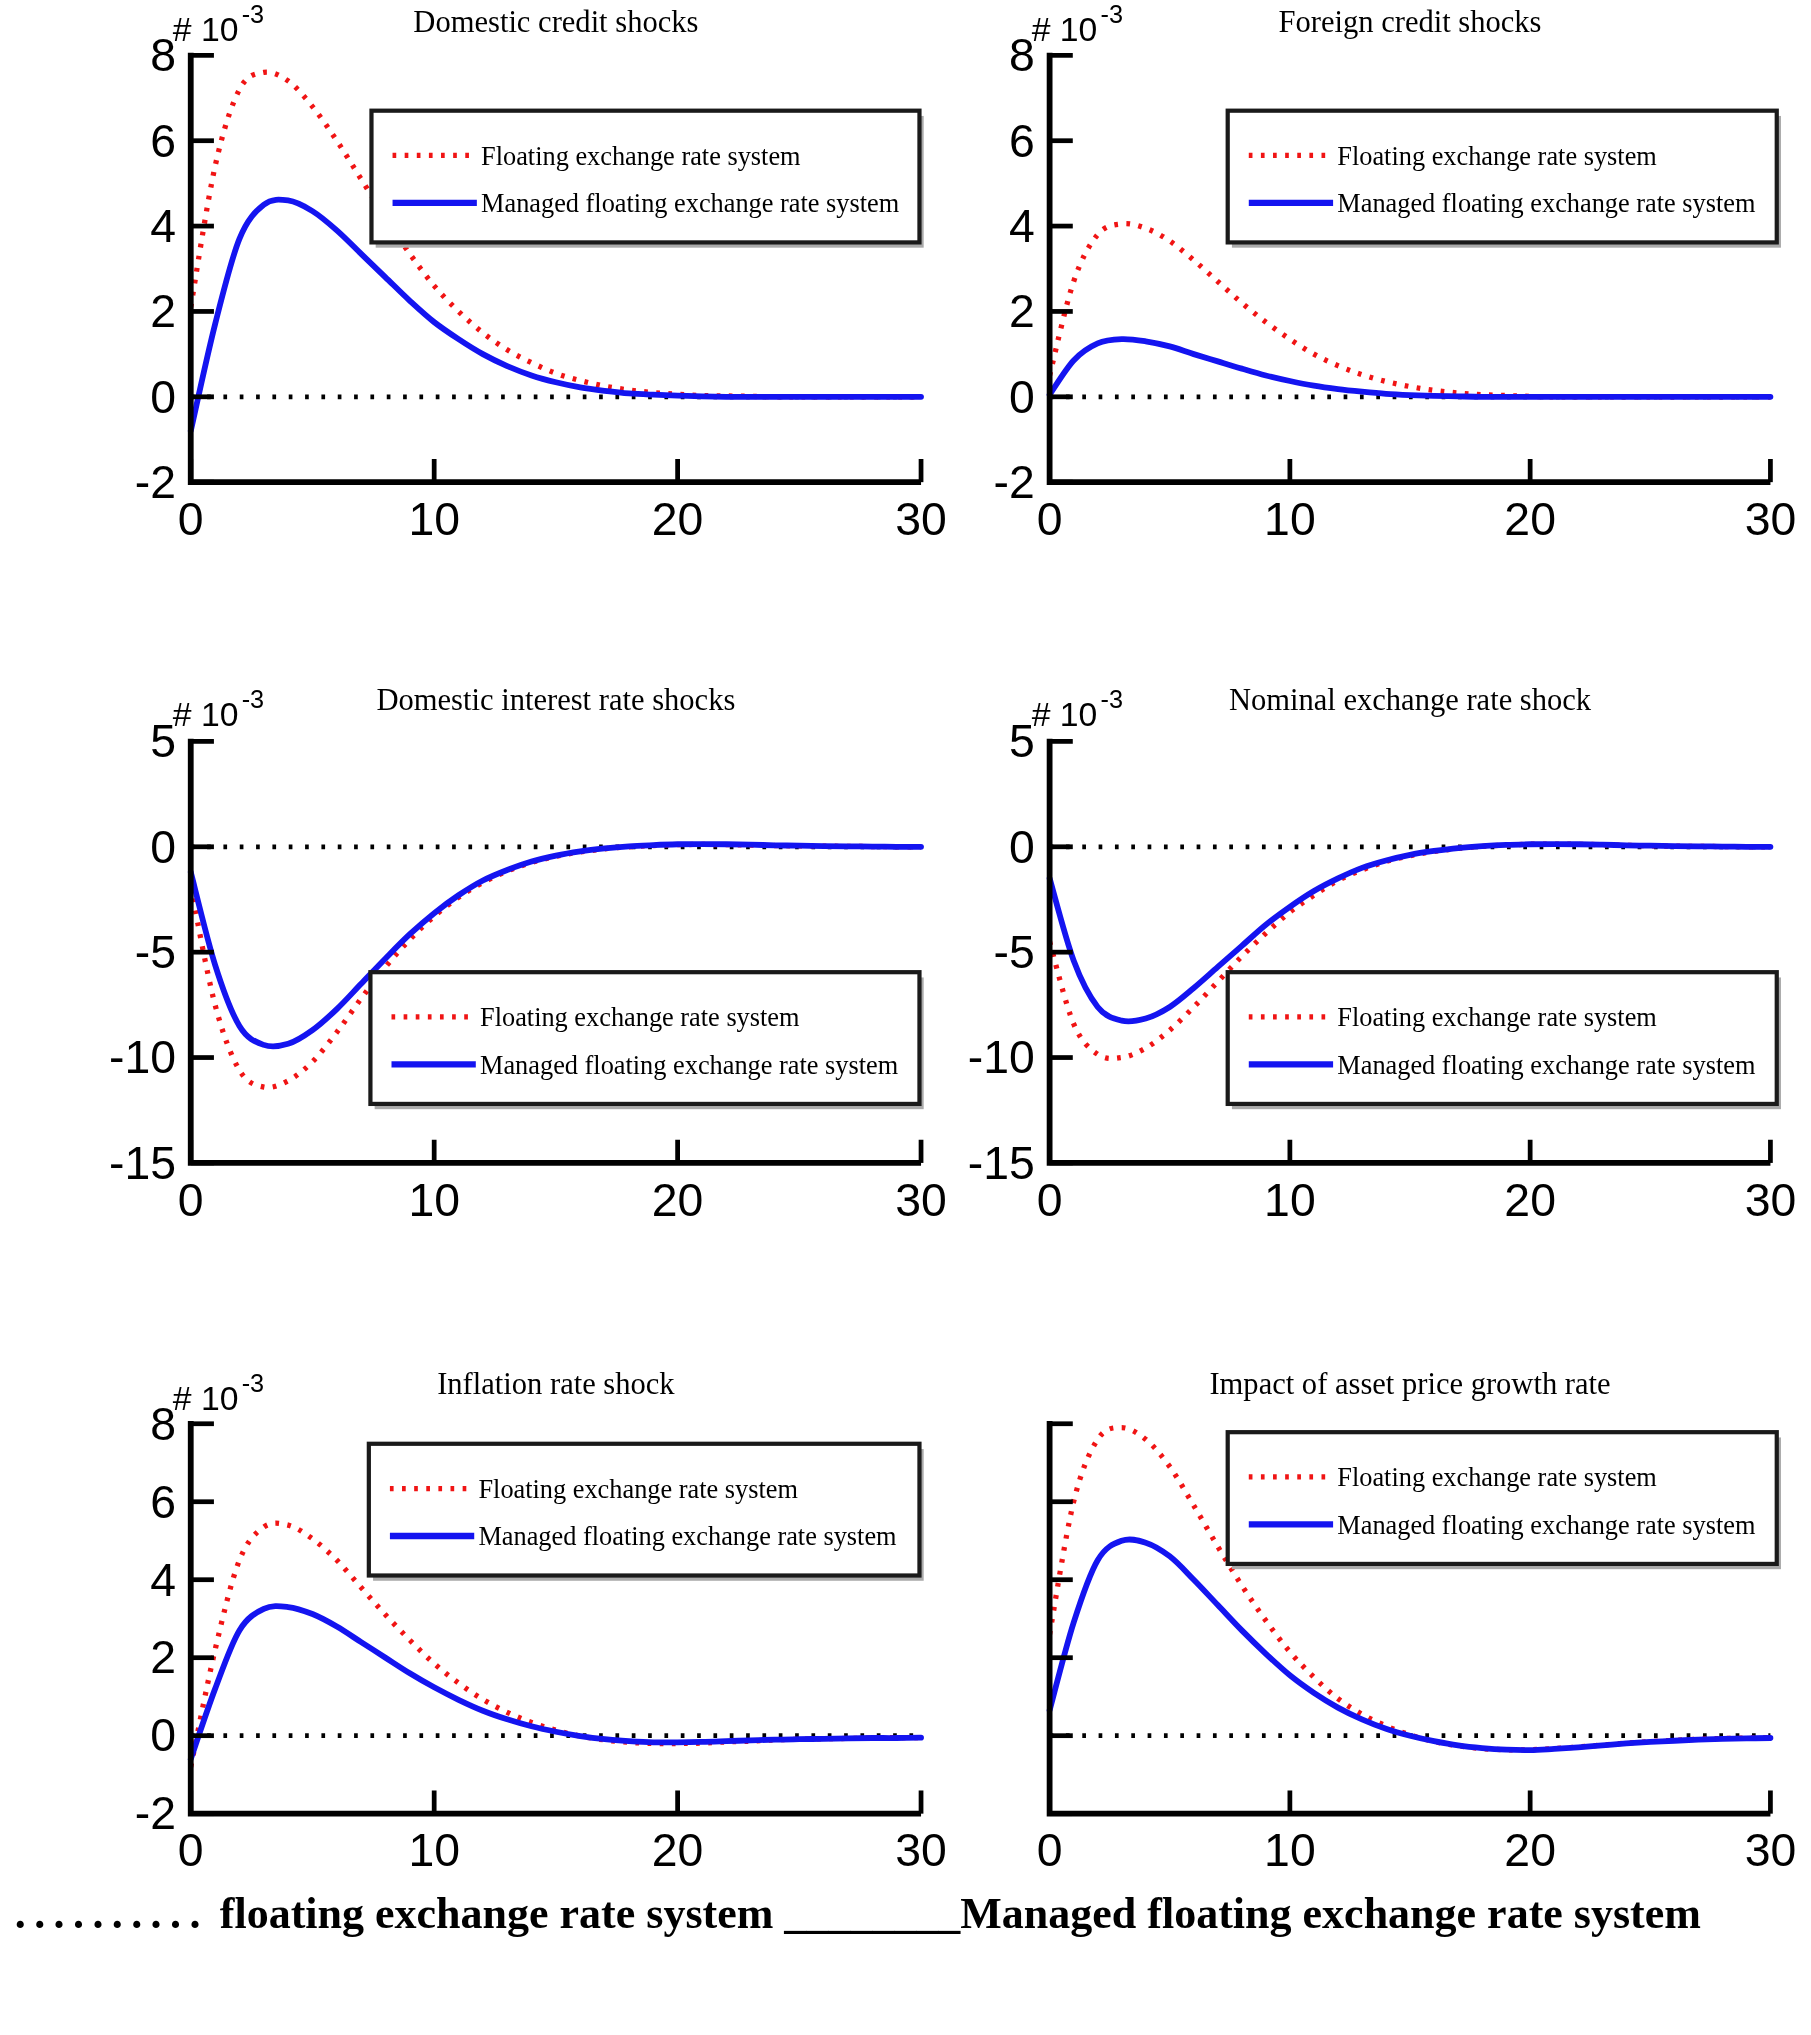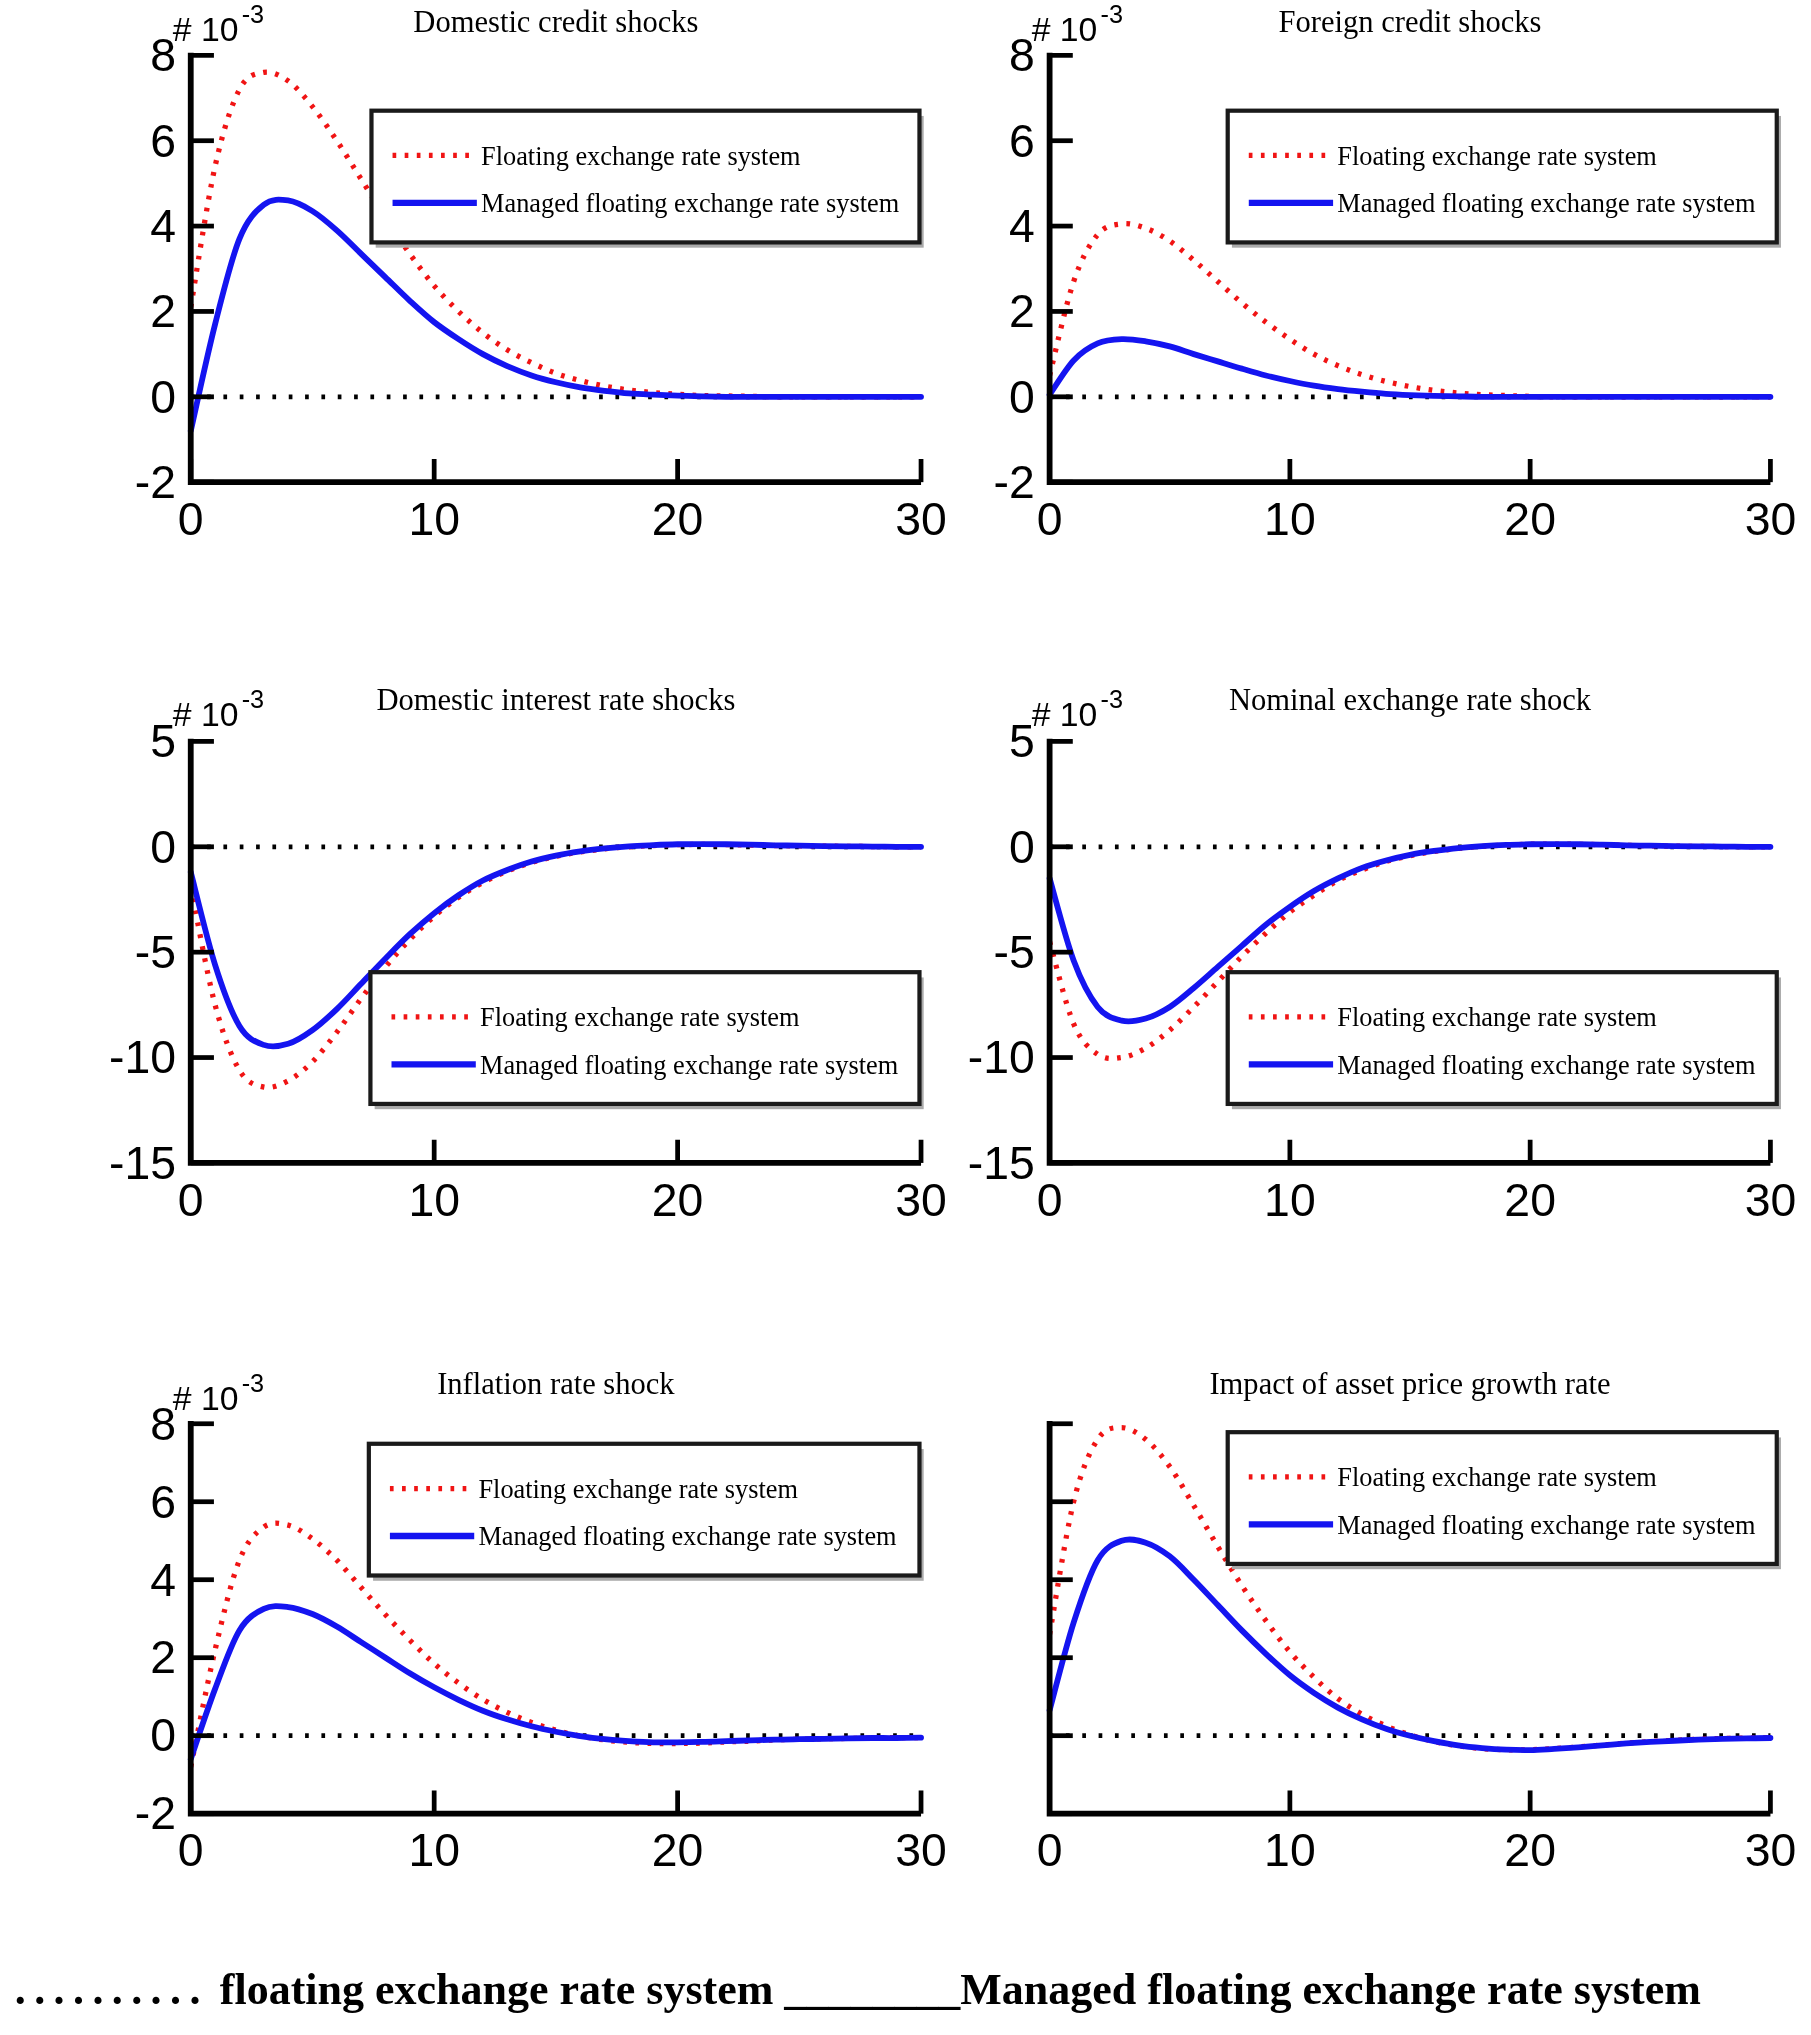--- a/index.html
+++ b/index.html
@@ -1,19 +1,19 @@
 <!DOCTYPE html>
 <html style="font-size:8.4px"><head>
 <meta charset="utf-8">
 <style>
   html,body{margin:0;padding:0;background:#ffffff;}
   body{width:1811px;height:2035px;position:relative;overflow:hidden;
        font-family:"Liberation Serif", serif;}
   #fig{position:absolute;left:0;top:0;}
-  .caption{position:absolute;left:14.8px;top:1964px;width:1787px;
+  .caption{position:absolute;left:14.8px;top:1888px;width:1787px;
            font-family:"Liberation Serif", serif;font-weight:bold;
            font-size:44px;color:#000;white-space:nowrap;}
   .caption .dots{letter-spacing:8.4px;font-weight:bold;}
   .caption .uline{letter-spacing:0;}
   svg text{fill:#000;}
   .ticklab{font-family:"Liberation Sans", sans-serif;font-size:88px;}
   .xticklab{font-family:"Liberation Sans", sans-serif;font-size:88px;}
   .title{font-family:"Liberation Serif", serif;font-size:58px;}
   .legtext{font-family:"Liberation Serif", serif;font-size:50px;}
   .explab{font-family:"Liberation Sans", sans-serif;font-size:64px;}

